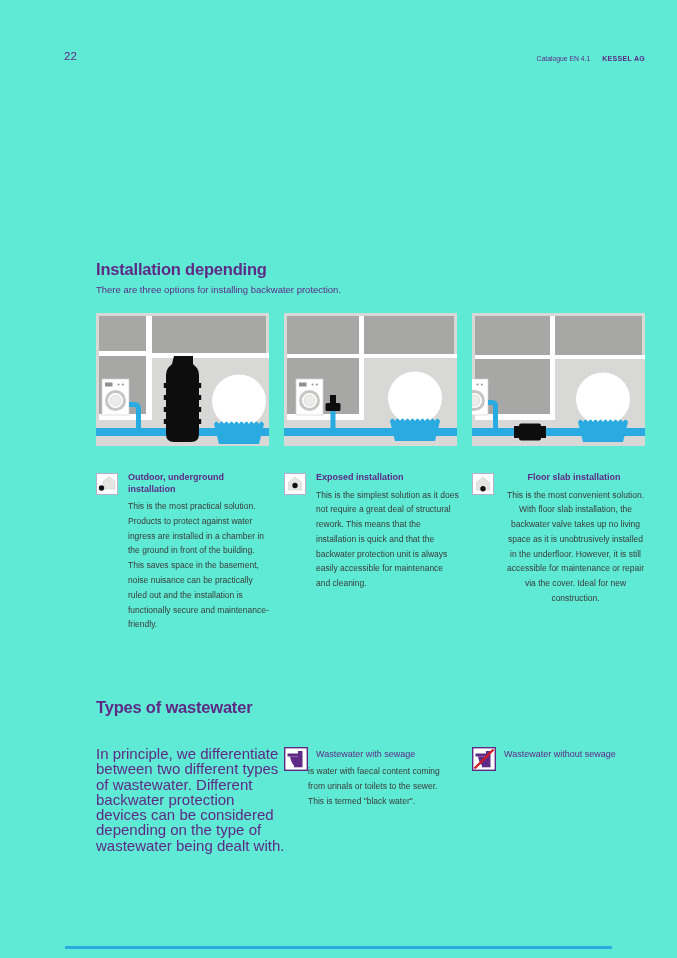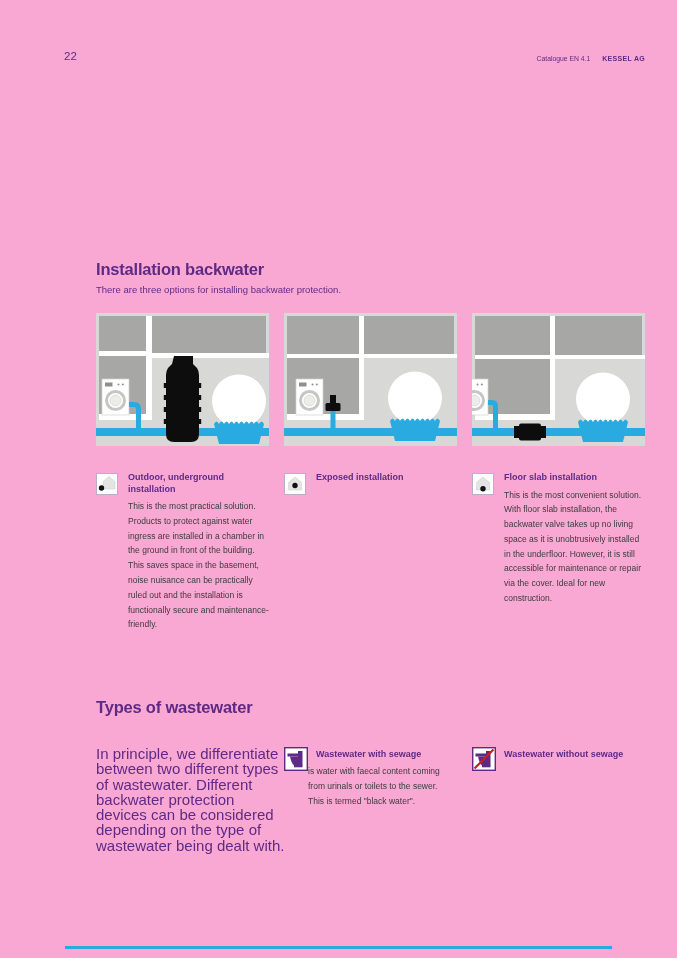--- a/index.html
+++ b/index.html
@@ -1,20 +1,20 @@
 <!DOCTYPE html>
 <html><head>
 <meta charset="utf-8">
 <style>
   * { box-sizing: border-box; }
   html, body { margin: 0; padding: 0; background: #ffffff; }
   .page {
     position: relative;
     width: 677px; height: 958px;
-    background: #f9a8d4;
+    background: #5eead4;
     font-family: "Liberation Sans", sans-serif;
     overflow: hidden;
   }
   .abs { position: absolute; }
 
   
   .page-num { left: 64px; top: 50px; font-size: 11.5px; color: #5e2a85; }
   .hdr-right { top: 55px; right: 32px; display: flex; gap: 12px; align-items: baseline; color: #5e2a85; }
   .hdr-cat { font-size: 6.8px; }
   .hdr-brand { font-size: 7px; font-weight: bold; letter-spacing: .3px; }
@@ -23,32 +23,32 @@
   .sec-title { margin: 0; font-size: 16.5px; font-weight: bold; color: #5e2a85; letter-spacing: -0.2px; }
   .sec1 { left: 96px; top: 260px; width: 540px; }
   .subtitle { margin: 5px 0 0 0; font-size: 9.5px; color: #5e2a85; }
 
   
   .illus { top: 313px; width: 173px; height: 133px; }
   .il1 { left: 96px; } .il2 { left: 284px; } .il3 { left: 472px; }
 
   
   .option { top: 472px; width: 178px; }
-  .op1 { left: 96px; } .op2 { left: 284px; } .op3 { left: 472px; }
+  .op1 { left: 96px; } .op2 { left: 284px; } .op3 { left: 472px; text-align: center; }
   .option .opt-icon { position: absolute; left: 0; top: 1px; }
   .opt-heading { margin: 0 0 4px 32px; width: 140px; font-size: 9px; line-height: 11.5px; font-weight: bold; color: #5e2a85; }
   .opt-body { margin: 0 0 0 32px; width: 143px; font-size: 8.5px; line-height: 14.8px; color: #3b3b3a; }
 
   
   .sec2 { left: 96px; top: 698px; width: 300px; }
   .ww-intro { left: 96px; top: 746px; width: 190px; font-size: 15px; line-height: 15.3px; color: #5e2a85; margin: 0; }
   .wtype { top: 747px; width: 180px; }
   .wt1 { left: 284px; } .wt2 { left: 472px; }
   .wtype .opt-icon { position: absolute; left: 0; top: 0; }
-  .wt-heading { margin: 2px 0 4px 32px; width: 146px; font-size: 9px; line-height: 11px; font-weight: bold; color: #5e2a85; }
+  .wt-heading { margin: 2px 0 4px 32px; width: 146px; font-size: 9px; line-height: 11px; font-weight: normal; color: #5e2a85; }
   .wt-body { margin: 0 0 0 24px; width: 143px; font-size: 8.5px; line-height: 14.8px; color: #3b3b3a; }
 
   
   .footer-rule { left: 65px; top: 946px; width: 547px; height: 2.5px; background: #29abe2; }
 </style>
 </head>
 <body>
 
 <svg width="0" height="0" style="position:absolute" aria-hidden="true">
   <defs>
@@ -69,21 +69,21 @@
 
 <div class="page">
 
   <span class="abs page-num">22</span>
   <div class="abs hdr-right">
     <span class="hdr-cat">Catalogue EN 4.1</span>
     <span class="hdr-brand">KESSEL AG</span>
   </div>
 
   <div class="abs sec1">
-    <h1 class="sec-title">Installation backwater</h1>
+    <h1 class="sec-title">Installation depending</h1>
     <p class="subtitle">There are three options for installing backwater protection.</p>
   </div>
 
   <svg class="abs illus il1" viewBox="0 0 173 133">
     <rect width="173" height="133" fill="#d8d8d7"></rect>
     <rect x="50" y="3" width="6" height="104" fill="#ffffff"></rect>
     <rect x="3" y="38" width="47" height="5" fill="#ffffff"></rect>
     <rect x="3" y="101" width="53" height="6" fill="#ffffff"></rect>
     <rect x="56" y="40" width="117" height="5" fill="#ffffff"></rect>
     <rect x="3" y="3" width="47" height="35" fill="#a7a7a6"></rect>
@@ -155,20 +155,21 @@
     <p class="opt-body">This is the most practical solution. Products to protect against water ingress are installed in a chamber in the ground in front of the building. This saves space in the basement, noise nuisance can be practically ruled out and the installation is functionally secure and maintenance-friendly.</p>
   </div>
 
   <div class="abs option op2">
     <svg class="opt-icon" viewBox="0 0 22 22" width="22" height="22">
       <rect x="0.5" y="0.5" width="21" height="21" fill="#ffffff" stroke="#bcaccd" stroke-width="1"></rect>
       <polygon points="11,4 17.5,9.3 17.5,17 4.5,17 4.5,9.3" fill="#e4e4e3" stroke="#d2d2d1" stroke-width="0.6"></polygon>
       <circle cx="11" cy="12.5" r="2.7" fill="#111111"></circle>
     </svg>
     <h3 class="opt-heading">Exposed installation</h3>
+    <p class="opt-body">This is the simplest solution as it does not require a great deal of structural rework. This means that the installation is quick and that the backwater protection unit is always easily accessible for maintenance and cleaning.</p>
   </div>
 
   <div class="abs option op3">
     <svg class="opt-icon" viewBox="0 0 22 22" width="22" height="22">
       <rect x="0.5" y="0.5" width="21" height="21" fill="#ffffff" stroke="#bcaccd" stroke-width="1"></rect>
       <polygon points="11,4 17.5,9.3 17.5,17 4.5,17 4.5,9.3" fill="#e4e4e3" stroke="#d2d2d1" stroke-width="0.6"></polygon>
       <circle cx="11" cy="15.8" r="2.7" fill="#111111"></circle>
     </svg>
     <h3 class="opt-heading">Floor slab installation</h3>
     <p class="opt-body">This is the most convenient solution. With floor slab installation, the backwater valve takes up no living space as it is unobtrusively installed in the underfloor. However, it is still accessible for maintenance or repair via the cover. Ideal for new construction.</p>

